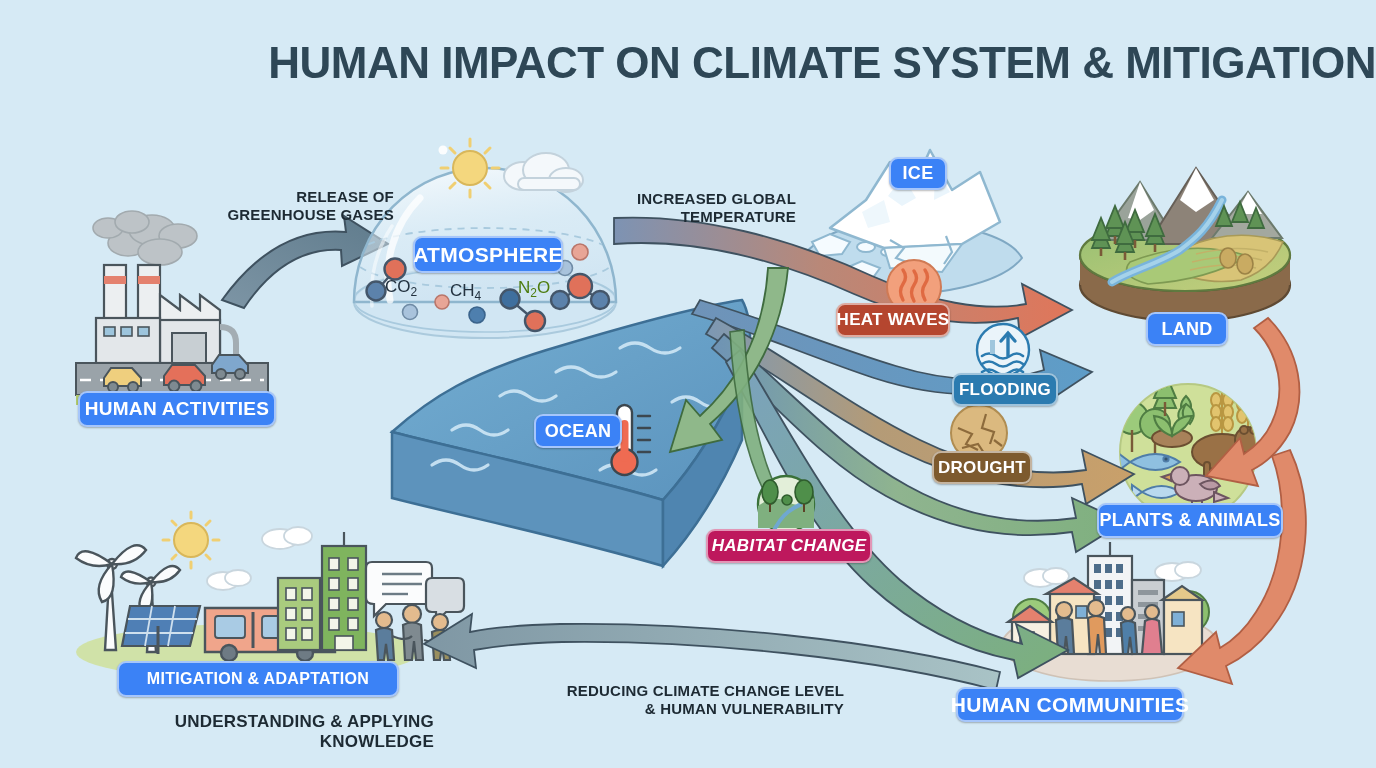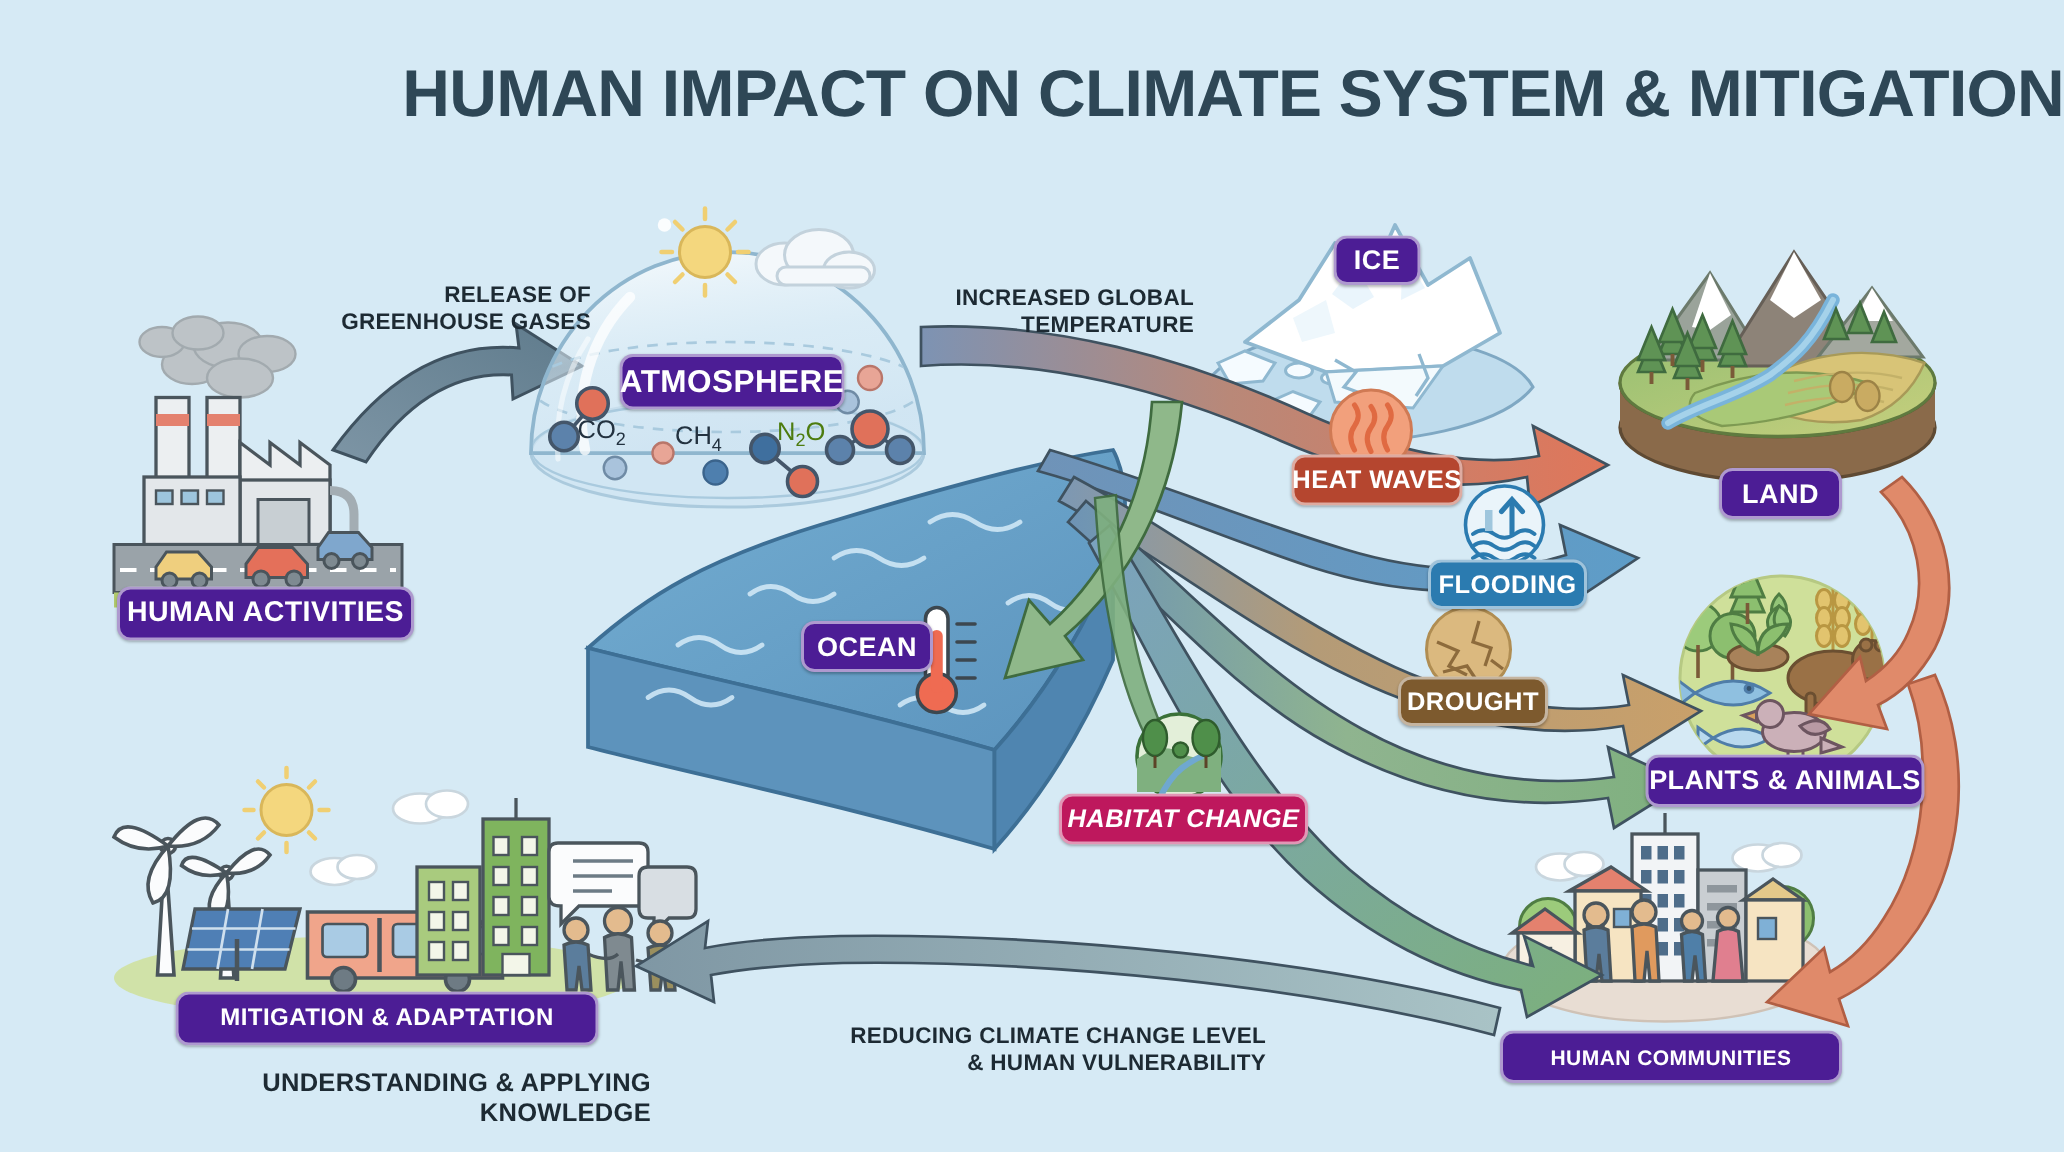--- a/index.html
+++ b/index.html
@@ -18,21 +18,21 @@
     position:absolute;
     color:#fff;
     font-weight:bold;
     letter-spacing:.3px;
     white-space:nowrap;
     border-radius:9px;
     display:flex;align-items:center;justify-content:center;
     box-shadow:0 1px 2px rgba(0,0,0,.28);
     border:2px solid rgba(255,255,255,.55);
   }
-  .chip-dark{background:#4c1d95;}
+  .chip-dark{background:#3b82f6;}
   .chip-red{background:#b5462f;}
   .chip-blue{background:#2b7bb0;}
   .chip-brown{background:#7d5a2e;}
   .chip-green{background:#be185d;font-style:italic;}
 
   .plainlabel{
     position:absolute;
     color:#1d2a33;
     font-weight:bold;
     text-align:right;
@@ -714,30 +714,30 @@
   <div class="chip chip-dark" style="left:413px;top:236px;width:146px;height:33px;font-size:21px;">ATMOSPHERE</div>
 
   <div class="chip chip-dark" style="left:534px;top:414px;width:84px;height:30px;font-size:18px;">OCEAN</div>
 
   <div class="chip chip-dark" style="left:889px;top:157px;width:54px;height:29px;font-size:18px;">ICE</div>
 
   <div class="chip chip-dark" style="left:1146px;top:312px;width:78px;height:30px;font-size:18px;">LAND</div>
 
   <div class="chip chip-dark" style="left:1097px;top:503px;width:182px;height:31px;font-size:18px;">PLANTS &amp; ANIMALS</div>
 
-  <div class="chip chip-dark" style="left:1000px;top:687px;width:224px;height:31px;font-size:14px;">HUMAN COMMUNITIES</div>
+  <div class="chip chip-dark" style="left:956px;top:687px;width:224px;height:31px;font-size:21px;">HUMAN COMMUNITIES</div>
 
   <div class="chip chip-dark" style="left:78px;top:391px;width:194px;height:32px;font-size:19px;">HUMAN ACTIVITIES</div>
 
 
   <div class="chip chip-dark" style="left:117px;top:661px;width:278px;height:32px;font-size:16px;">MITIGATION &amp; ADAPTATION</div>
 
   <div class="plainlabel" style="left:78px;top:696px;width:356px;font-size:17px;color:#1d2a33;">UNDERSTANDING &amp; APPLYING KNOWLEDGE</div>
 
-  <div class="chip chip-red" style="left:861px;top:303px;width:110px;height:30px;font-size:17px;">HEAT WAVES</div>
+  <div class="chip chip-red" style="left:836px;top:303px;width:110px;height:30px;font-size:17px;">HEAT WAVES</div>
 
   <div class="chip chip-blue" style="left:952px;top:373px;width:102px;height:29px;font-size:17px;">FLOODING</div>
 
   <div class="chip chip-brown" style="left:932px;top:451px;width:96px;height:29px;font-size:17px;text-align:center;">DROUGHT</div>
 
   <div class="chip chip-green" style="left:706px;top:529px;width:162px;height:30px;font-size:17px;">HABITAT CHANGE</div>
 
   <div style="position:absolute;left:385px;top:277px;font-size:17px;color:#233240;font-weight:normal;">
     <span>CO</span><sub style="font-size:12px;">2</sub>
   </div>

